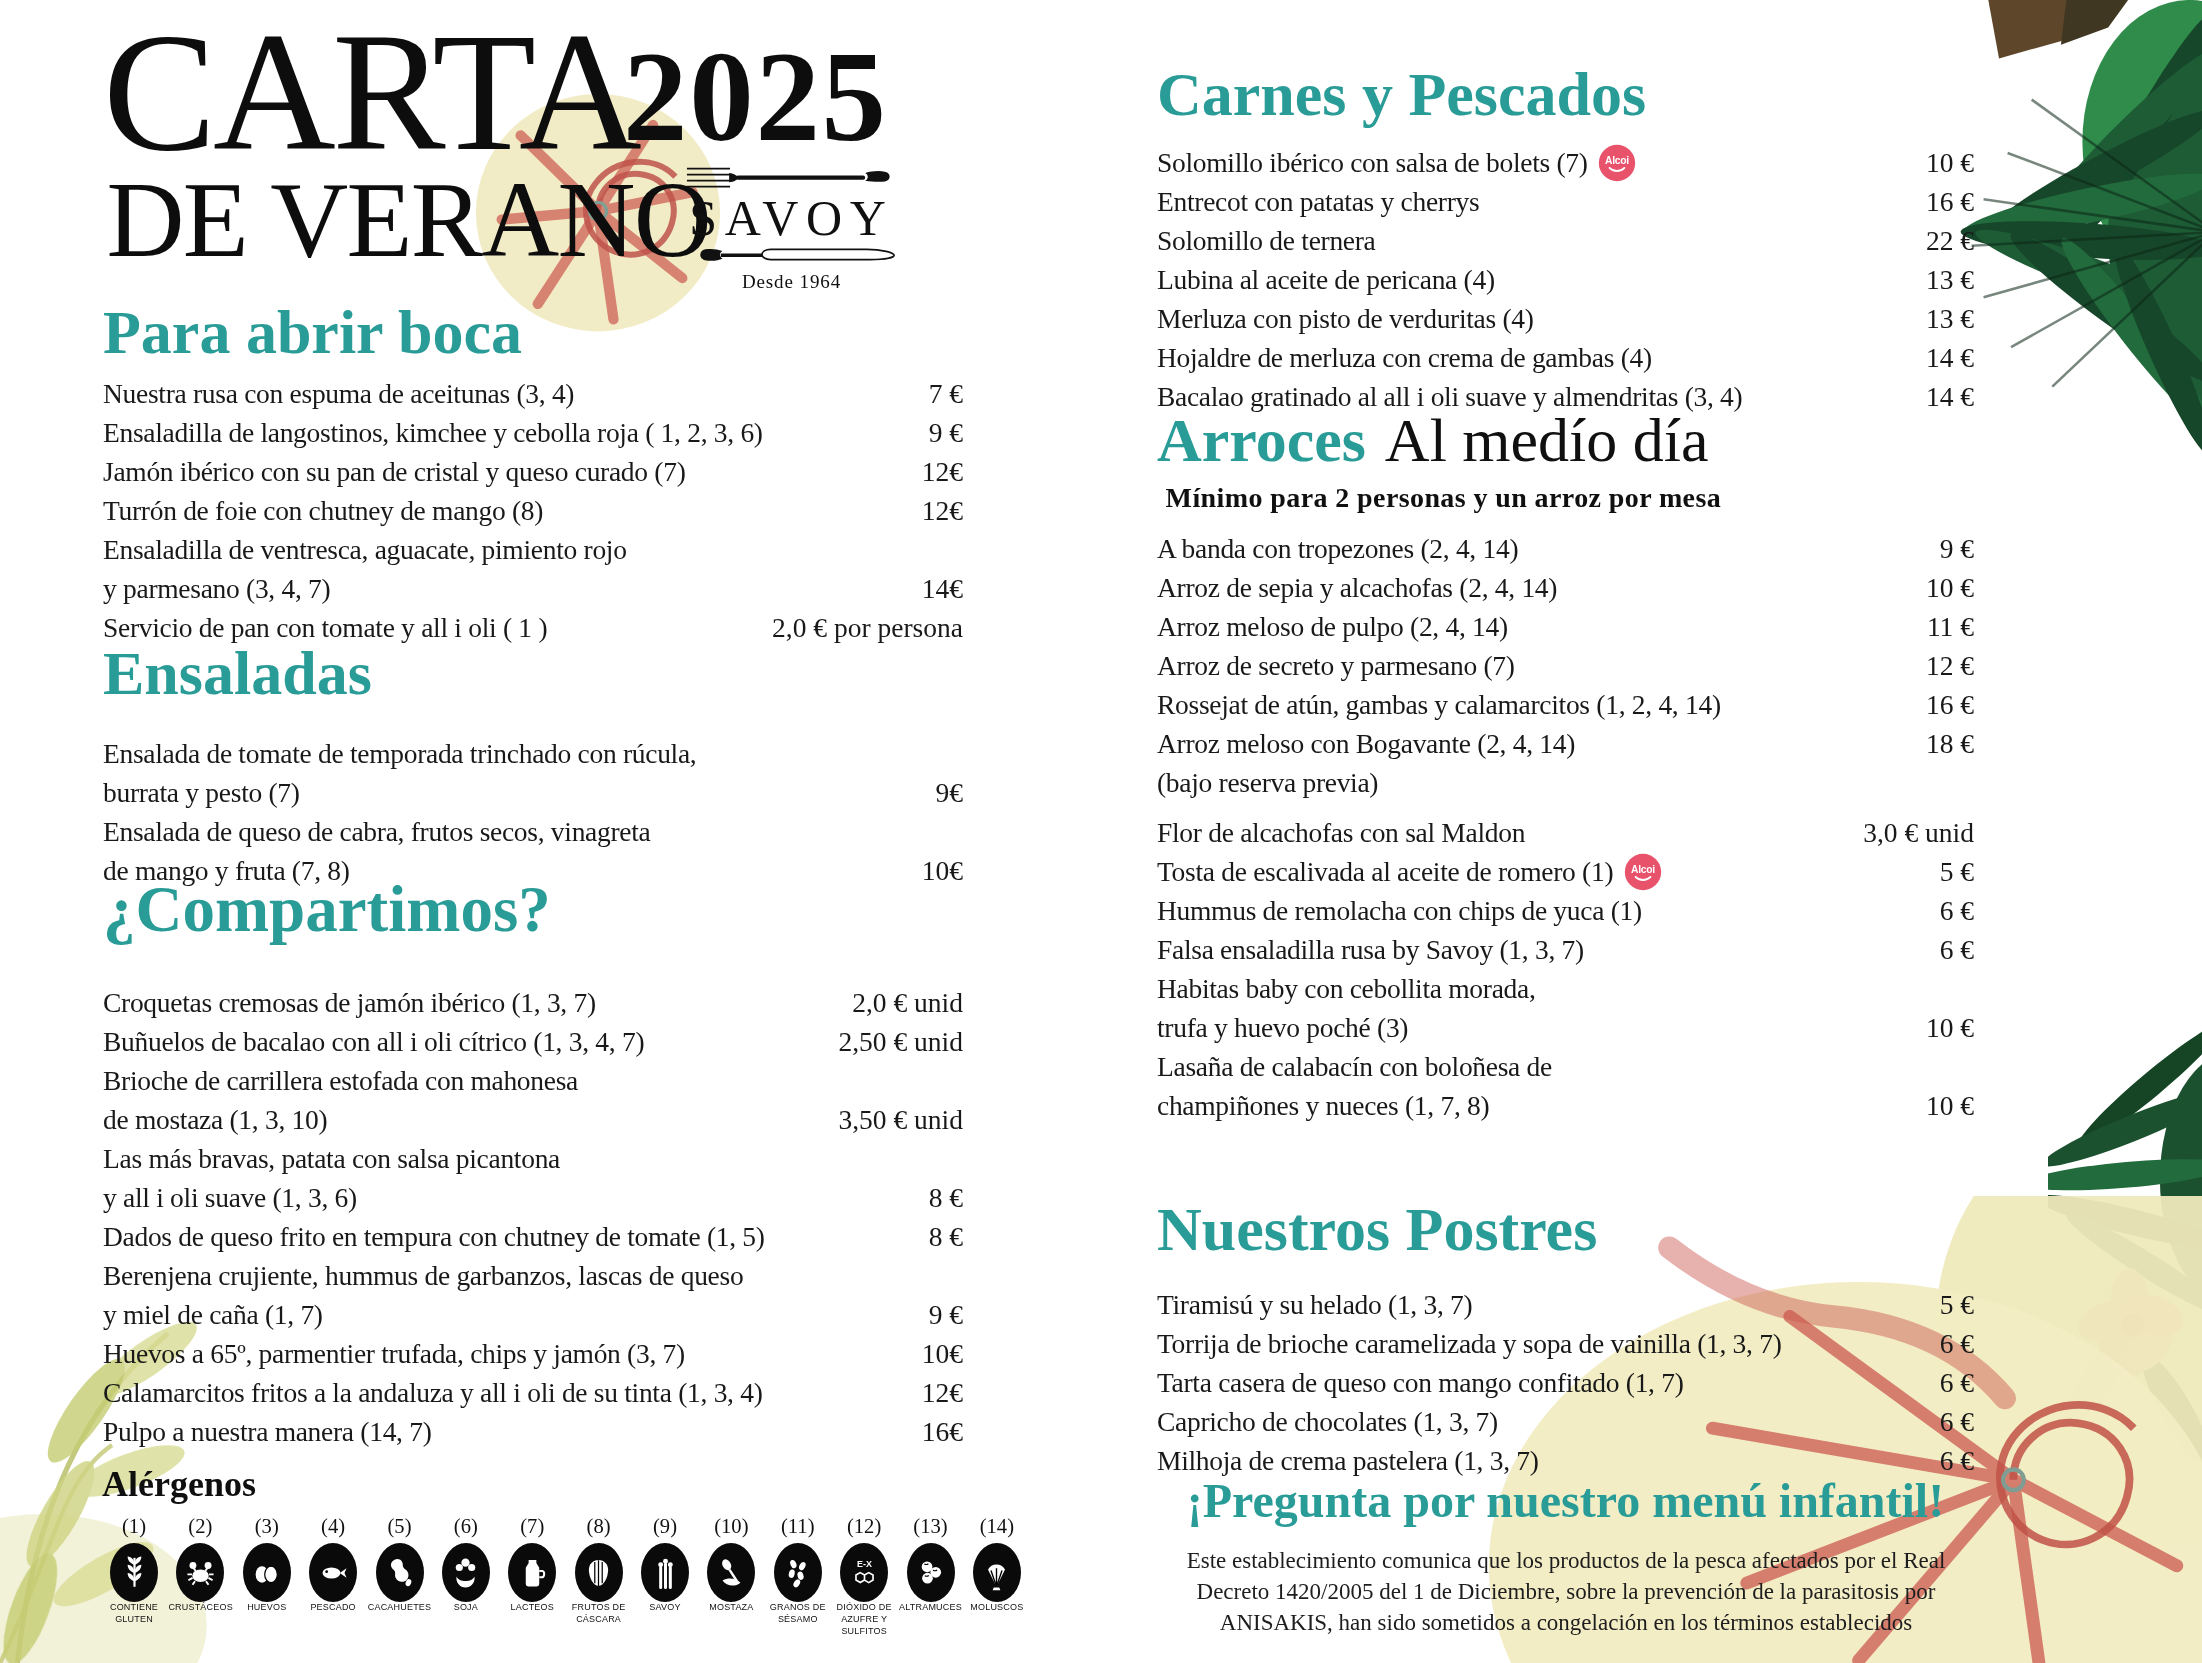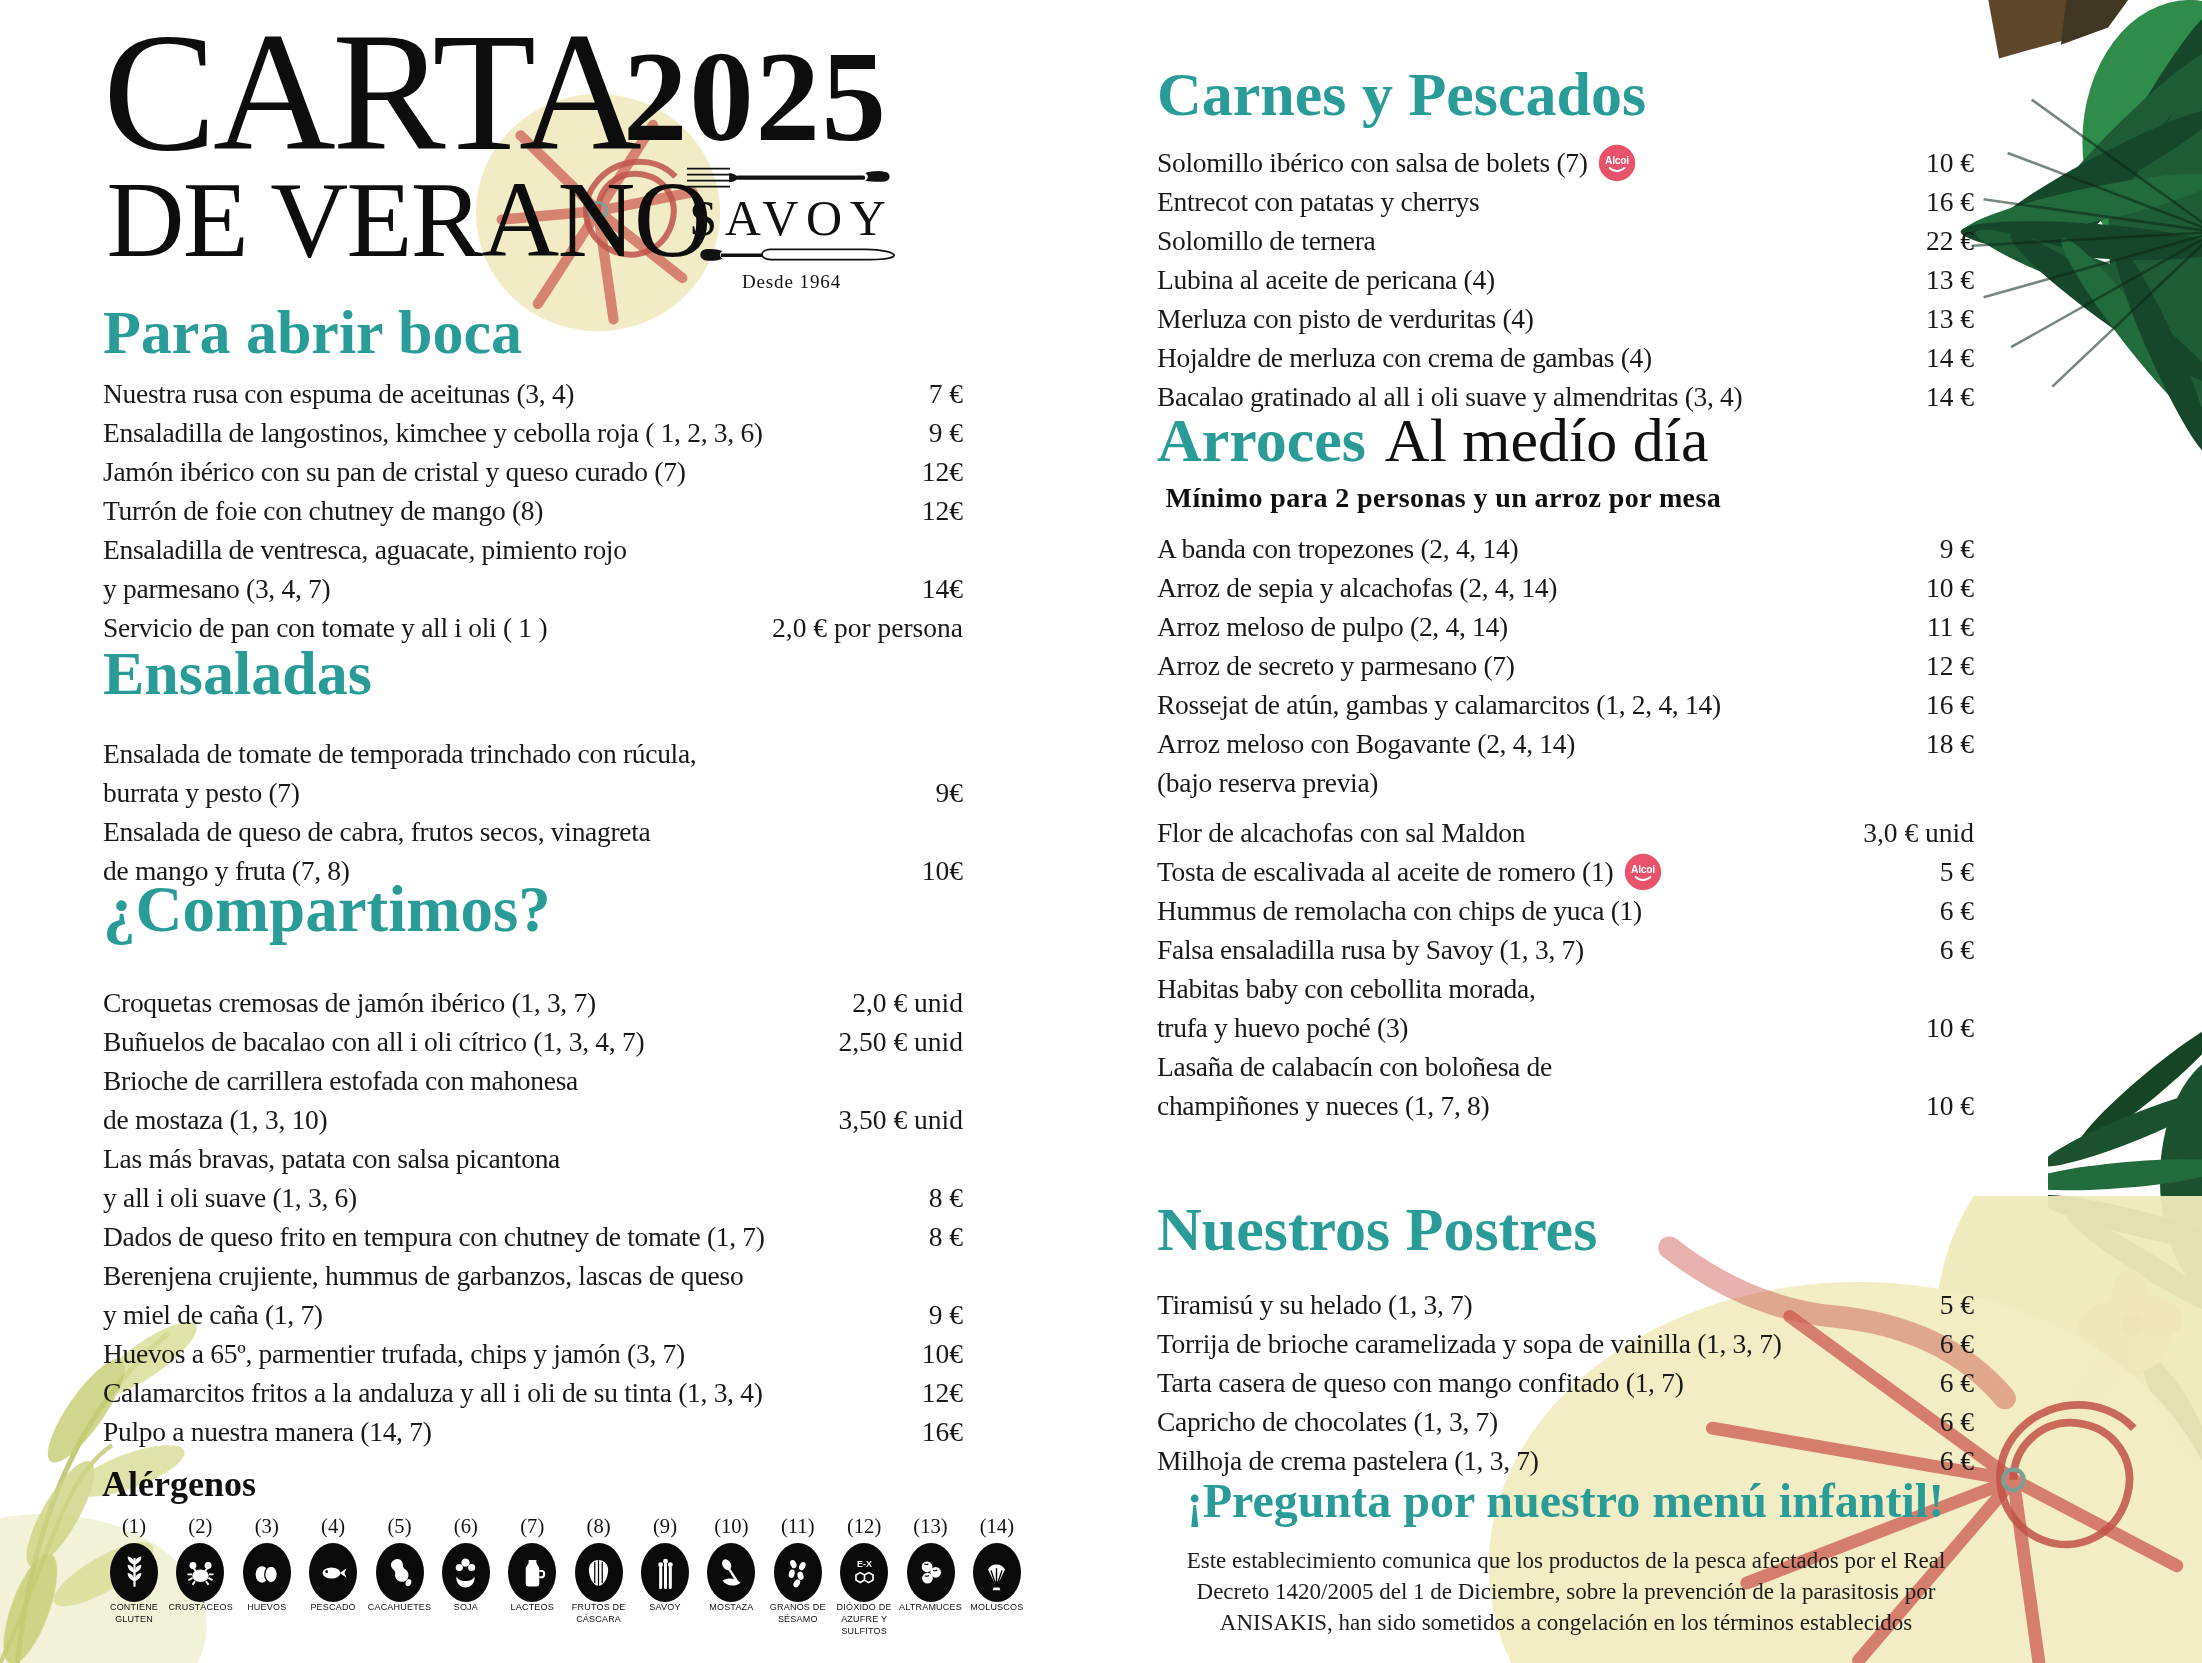--- a/index.html
+++ b/index.html
@@ -217,21 +217,21 @@
           <div class="item-name"><span>Brioche de carrillera estofada con mahonesa
 de mostaza (1, 3, 10)</span></div>
           <div class="item-price">3,50 € unid</div>
         </div>
         <div class="item-row">
           <div class="item-name"><span>Las más bravas, patata con salsa picantona
 y all i oli suave (1, 3, 6)</span></div>
           <div class="item-price">8 €</div>
         </div>
         <div class="item-row">
-          <div class="item-name"><span>Dados de queso frito en tempura con chutney de tomate (1, 7)</span></div>
+          <div class="item-name"><span>Dados de queso frito en tempura con chutney de tomate (1, 5)</span></div>
           <div class="item-price">8 €</div>
         </div>
         <div class="item-row">
           <div class="item-name"><span>Berenjena crujiente, hummus de garbanzos, lascas de queso
 y miel de caña (1, 7)</span></div>
           <div class="item-price">9 €</div>
         </div>
         <div class="item-row">
           <div class="item-name"><span>Huevos a 65º, parmentier trufada, chips y jamón (3, 7)</span></div>
           <div class="item-price">10€</div>

